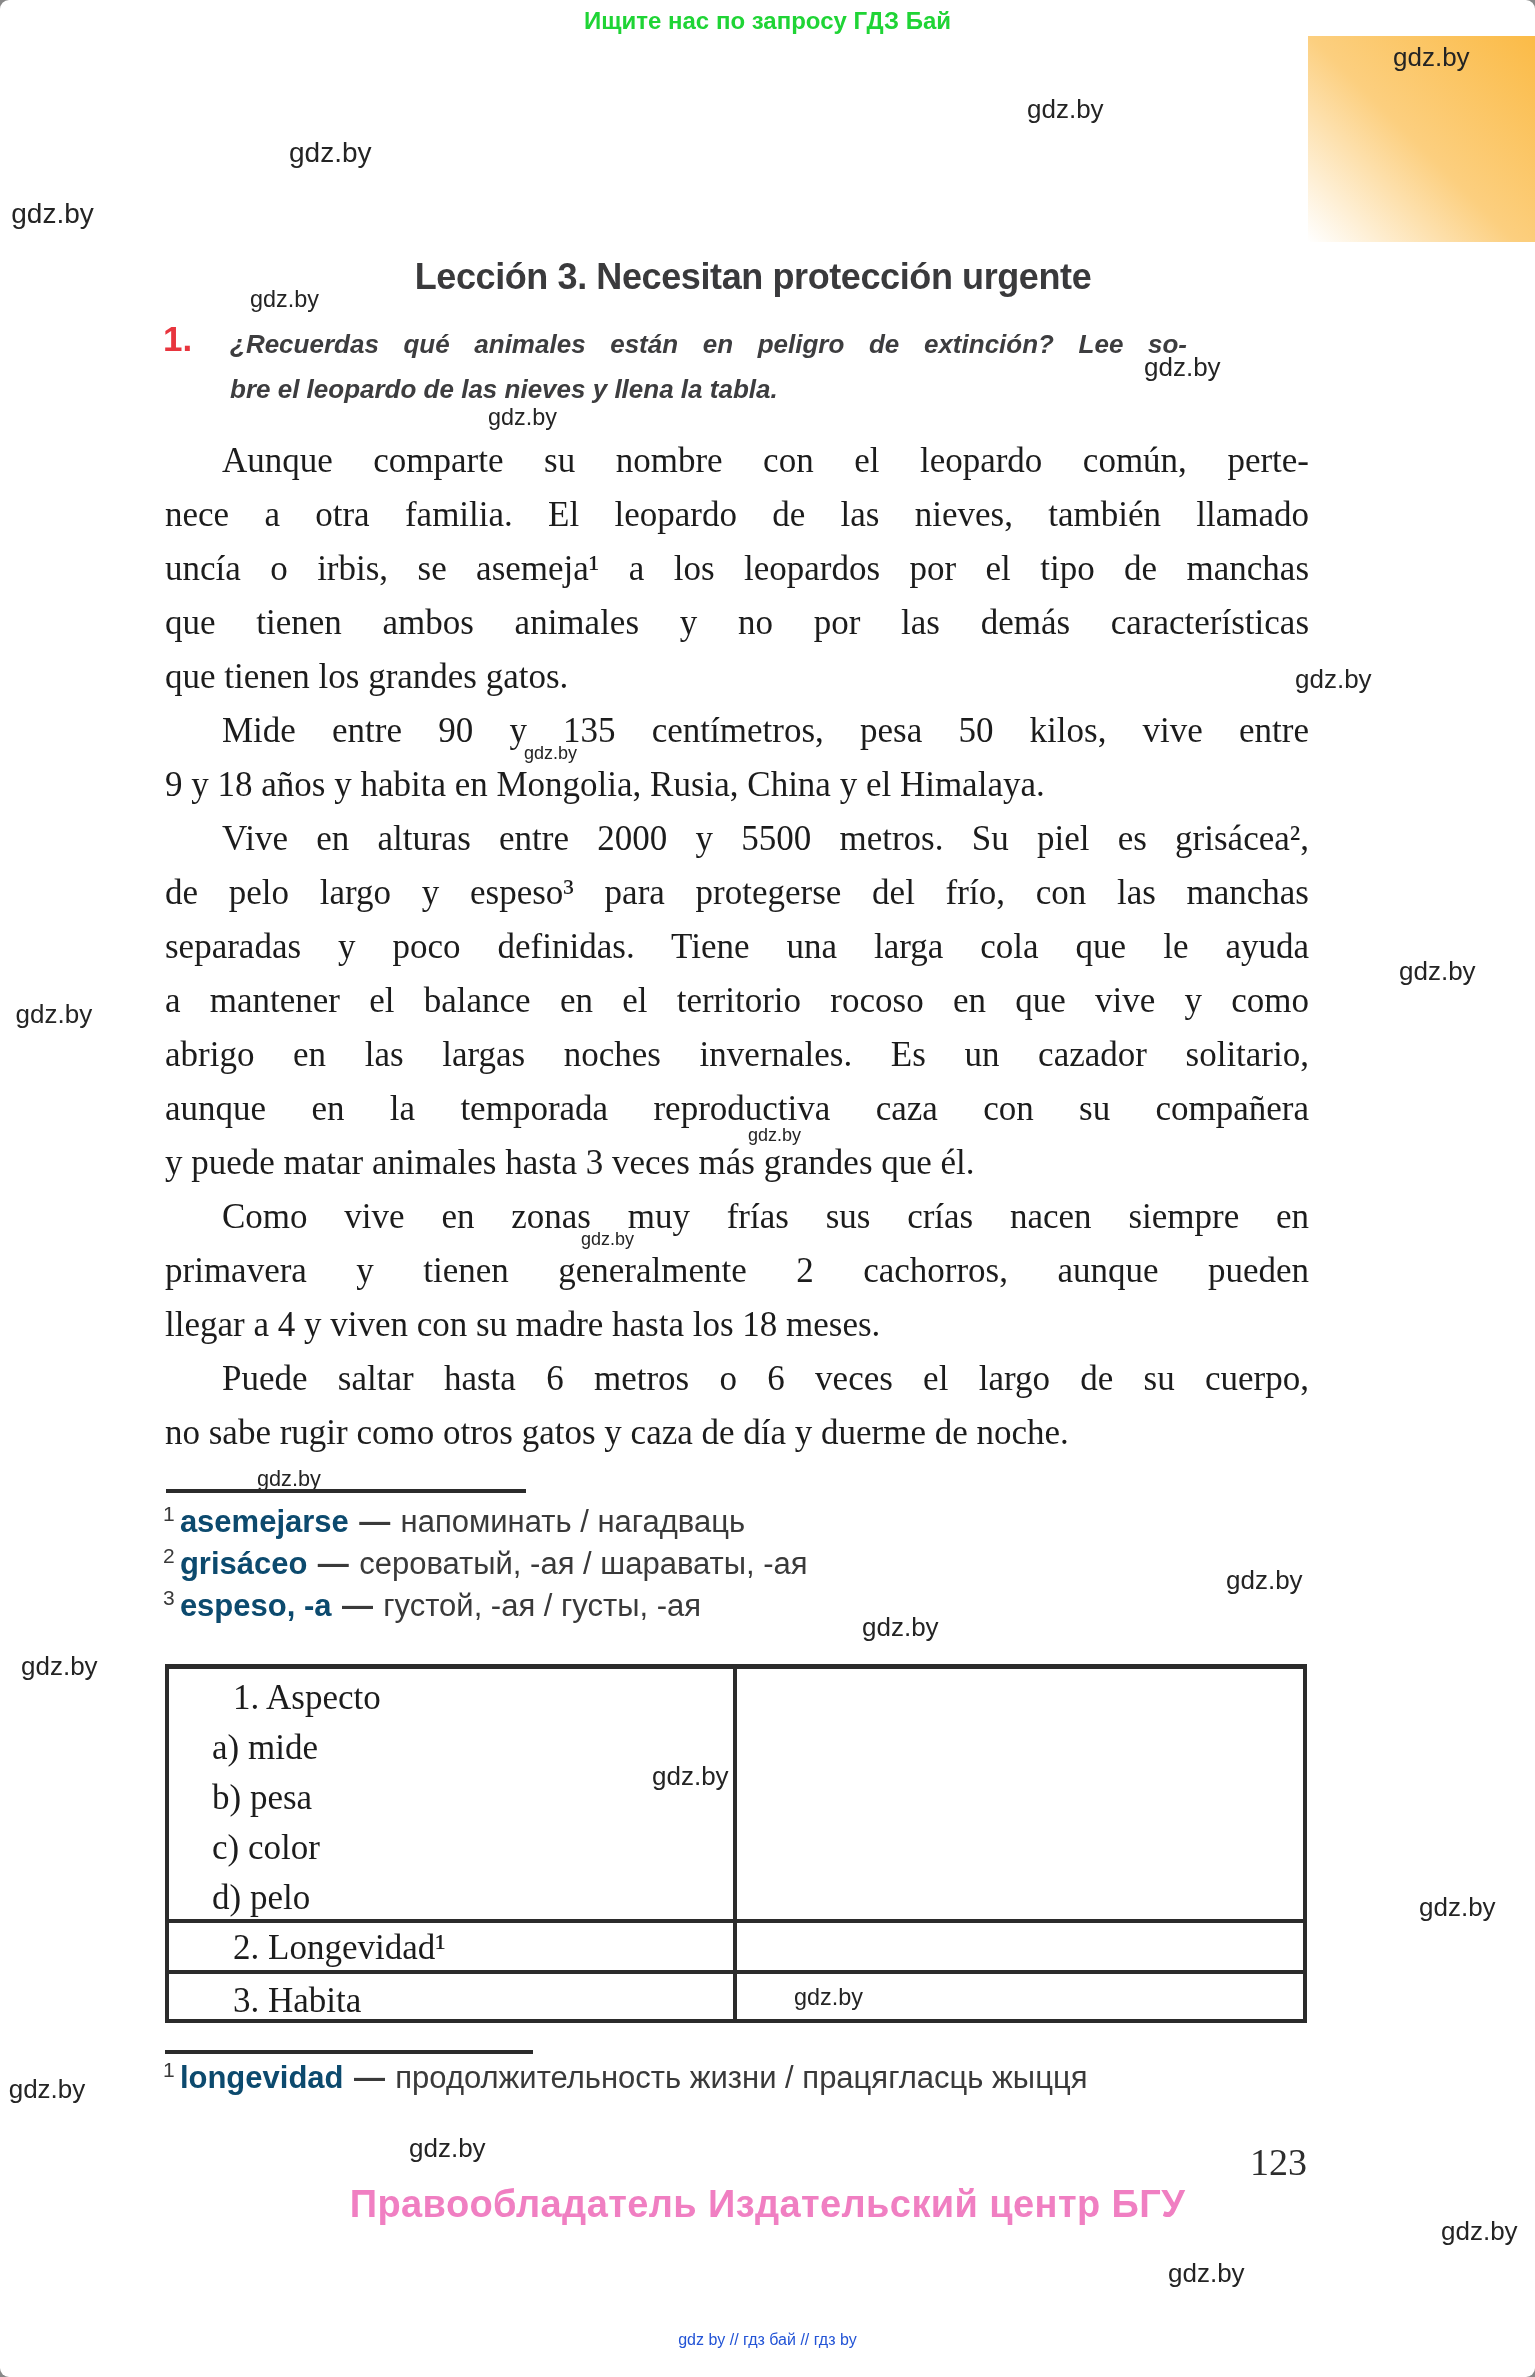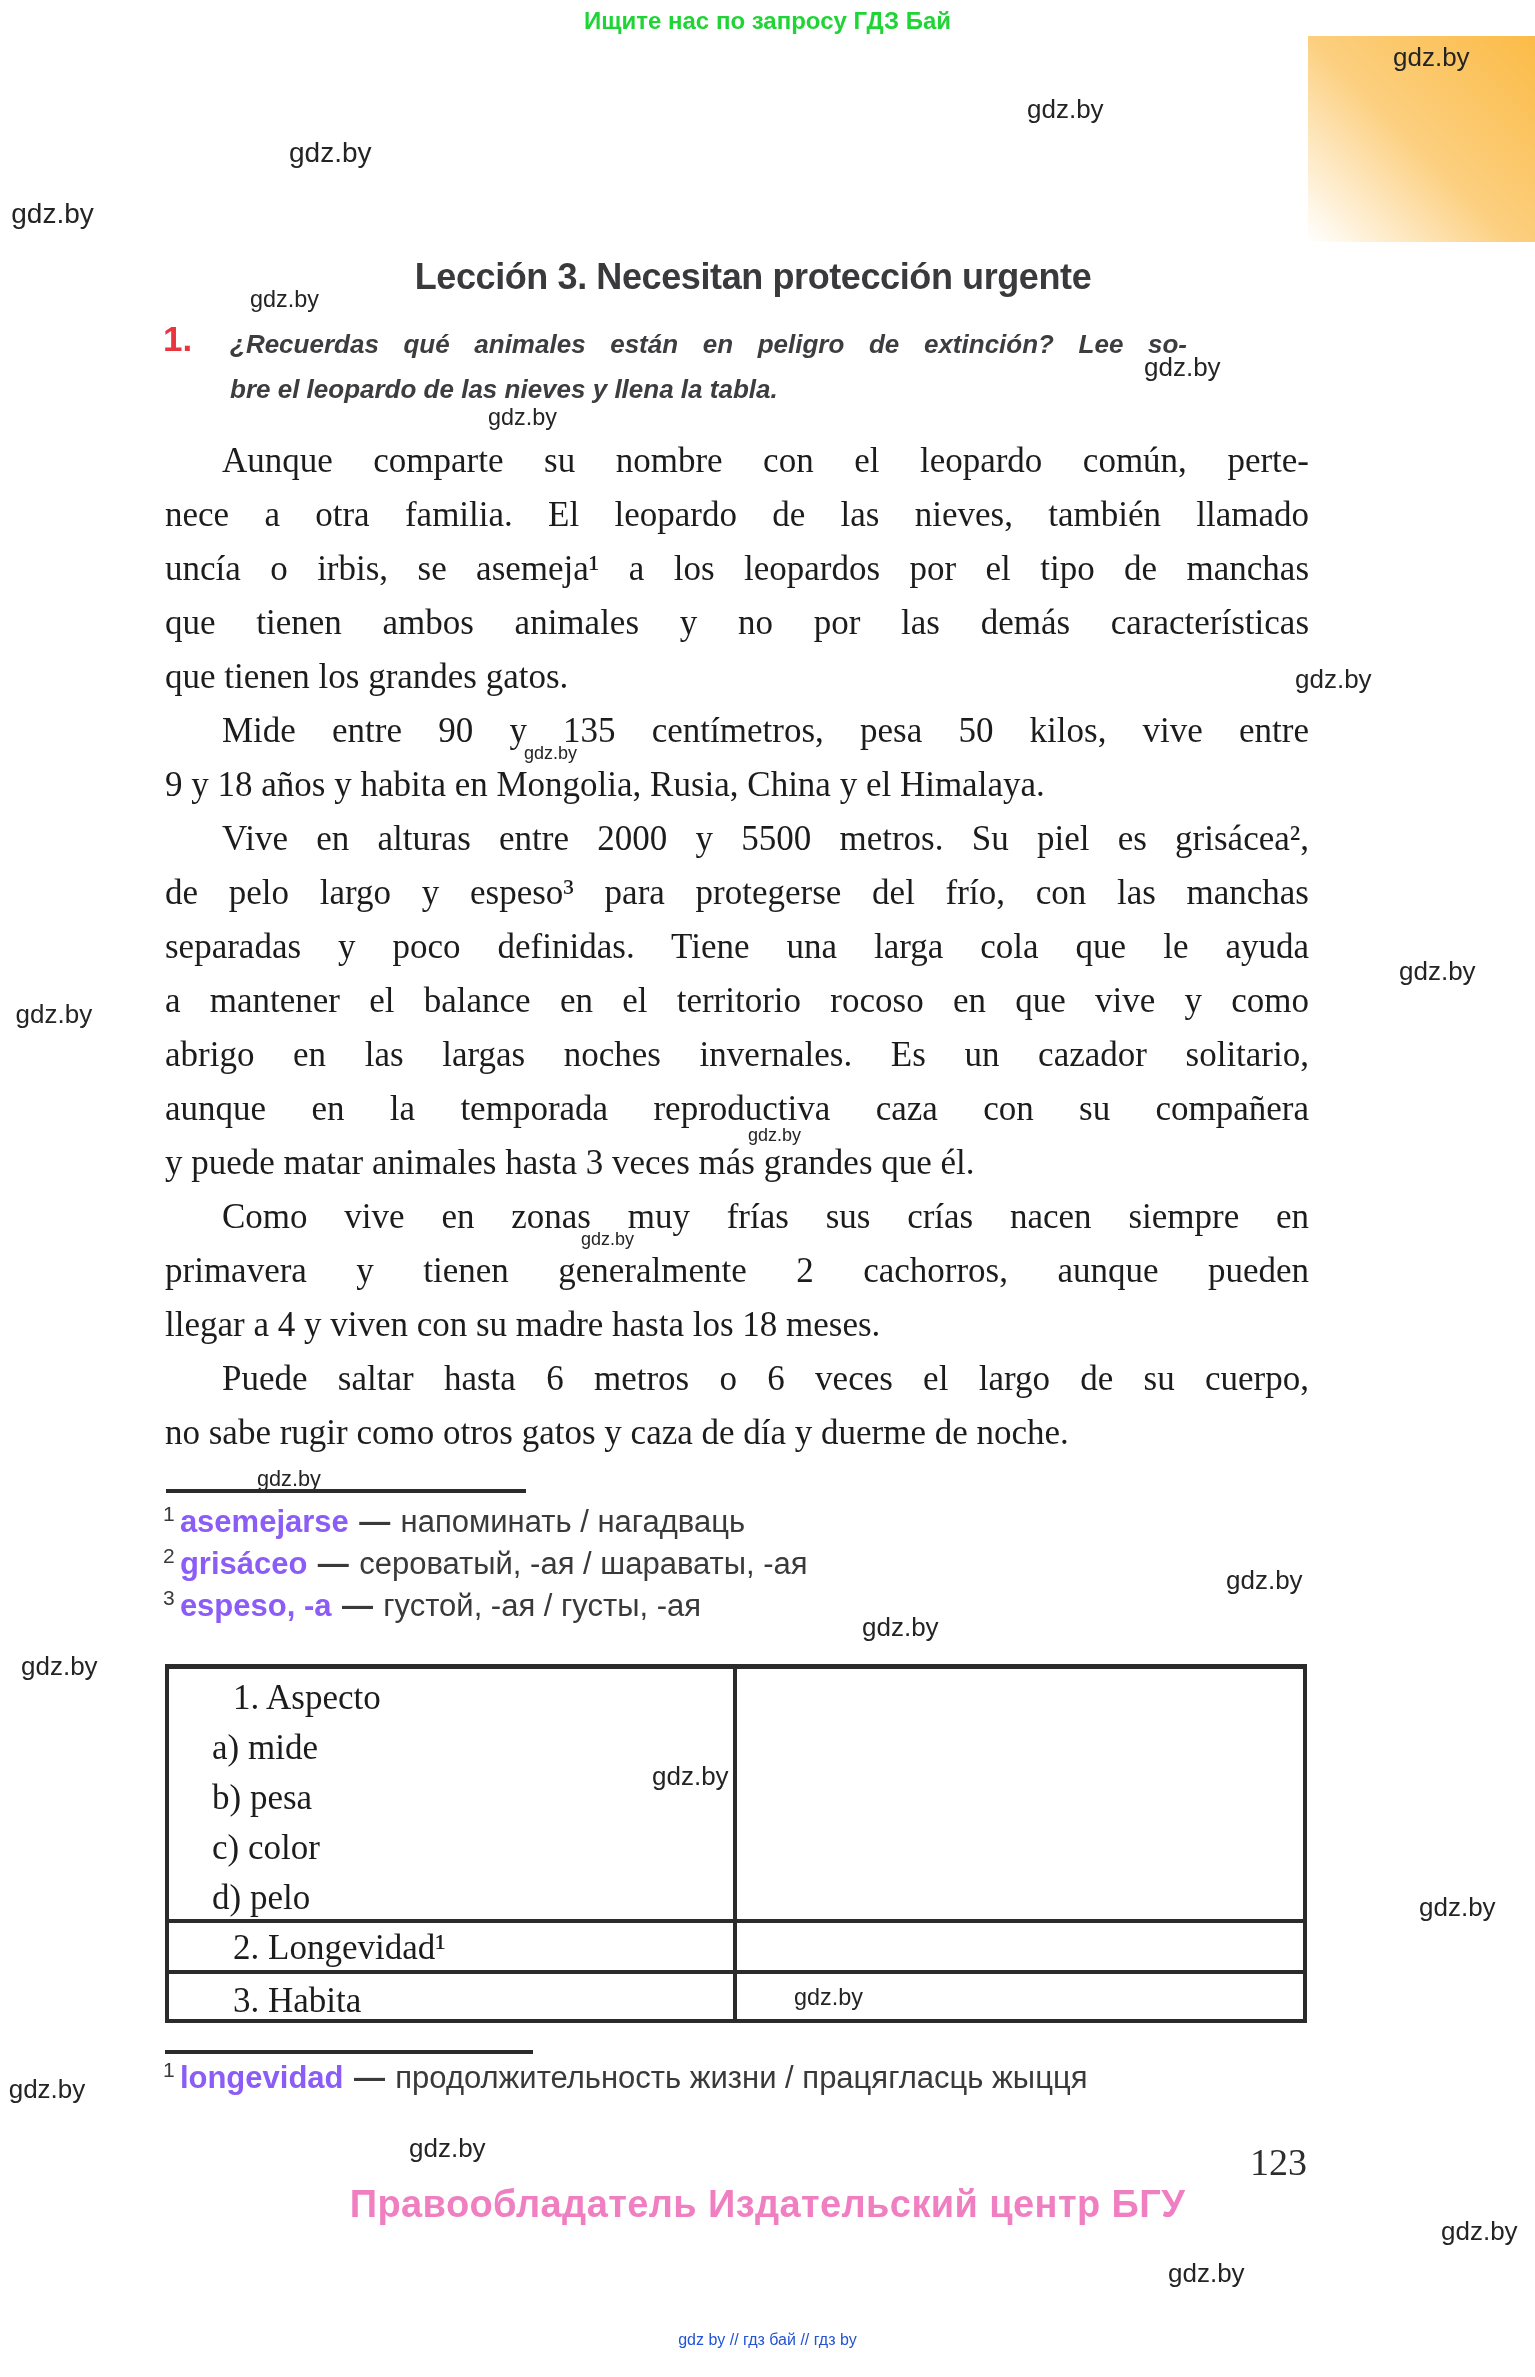--- a/index.html
+++ b/index.html
@@ -1,20 +1,21 @@
 <!DOCTYPE html>
 <html style="font-size:14px"><head>
 <meta charset="utf-8">
 <style>
   html,body { margin:0; padding:0; }
   body { background:#888; }
   .page {
     position:relative; width:1535px; height:2377px; margin:0 auto;
     background:#ffffff; overflow:hidden;
     font-family:"Liberation Sans", sans-serif;
+    border-radius:9px;
   }
   
   .banner {
     position:absolute; left:0; top:7px; width:100%;
     text-align:center; font-size:24px; font-weight:bold; color:#1fd435;
   }
   
   .orange-box {
     position:absolute; left:1308px; top:36px; width:227px; height:206px;
     background:linear-gradient(225deg, #fbbb47 0%, #fccf7f 52%, #ffffff 100%);
@@ -52,21 +53,21 @@
   .rule { position:absolute; height:3.5px; background:#2b2b2b; }
   .rule-1 { left:166px; top:1489px; width:360px; }
   .rule-2 { left:165px; top:2050px; width:368px; }
   
   .footnotes {
     position:absolute; left:163px; top:1501px; width:1152px;
     font-size:31px; color:#3a3a3a; line-height:42px;
   }
   .fn { white-space:nowrap; }
   .fn-sup, .bfn-sup { font-size:21px; vertical-align:super; line-height:0; margin-right:5.2px; color:#3a3a3a; }
-  .fn-term, .bfn-term { font-weight:bold; color:#8b5cf6; }
+  .fn-term, .bfn-term { font-weight:bold; color:#0c4a6e; }
   .fn-dash, .bfn-dash { font-weight:bold; margin:0 10.4px; }
   
   .ltable {
     position:absolute; left:165px; top:1664px; width:1142px; height:359px;
     box-sizing:border-box; border:4.3px solid #2b2b2b; border-top-width:5.2px;
     font-family:"Liberation Serif", serif; font-size:35px; color:#1c1c1c;
   }
   .trow { display:flex; box-sizing:border-box; }
   .trow + .trow { border-top:4.3px solid #2b2b2b; }
   .trow:nth-of-type(1) { height:250px; }

